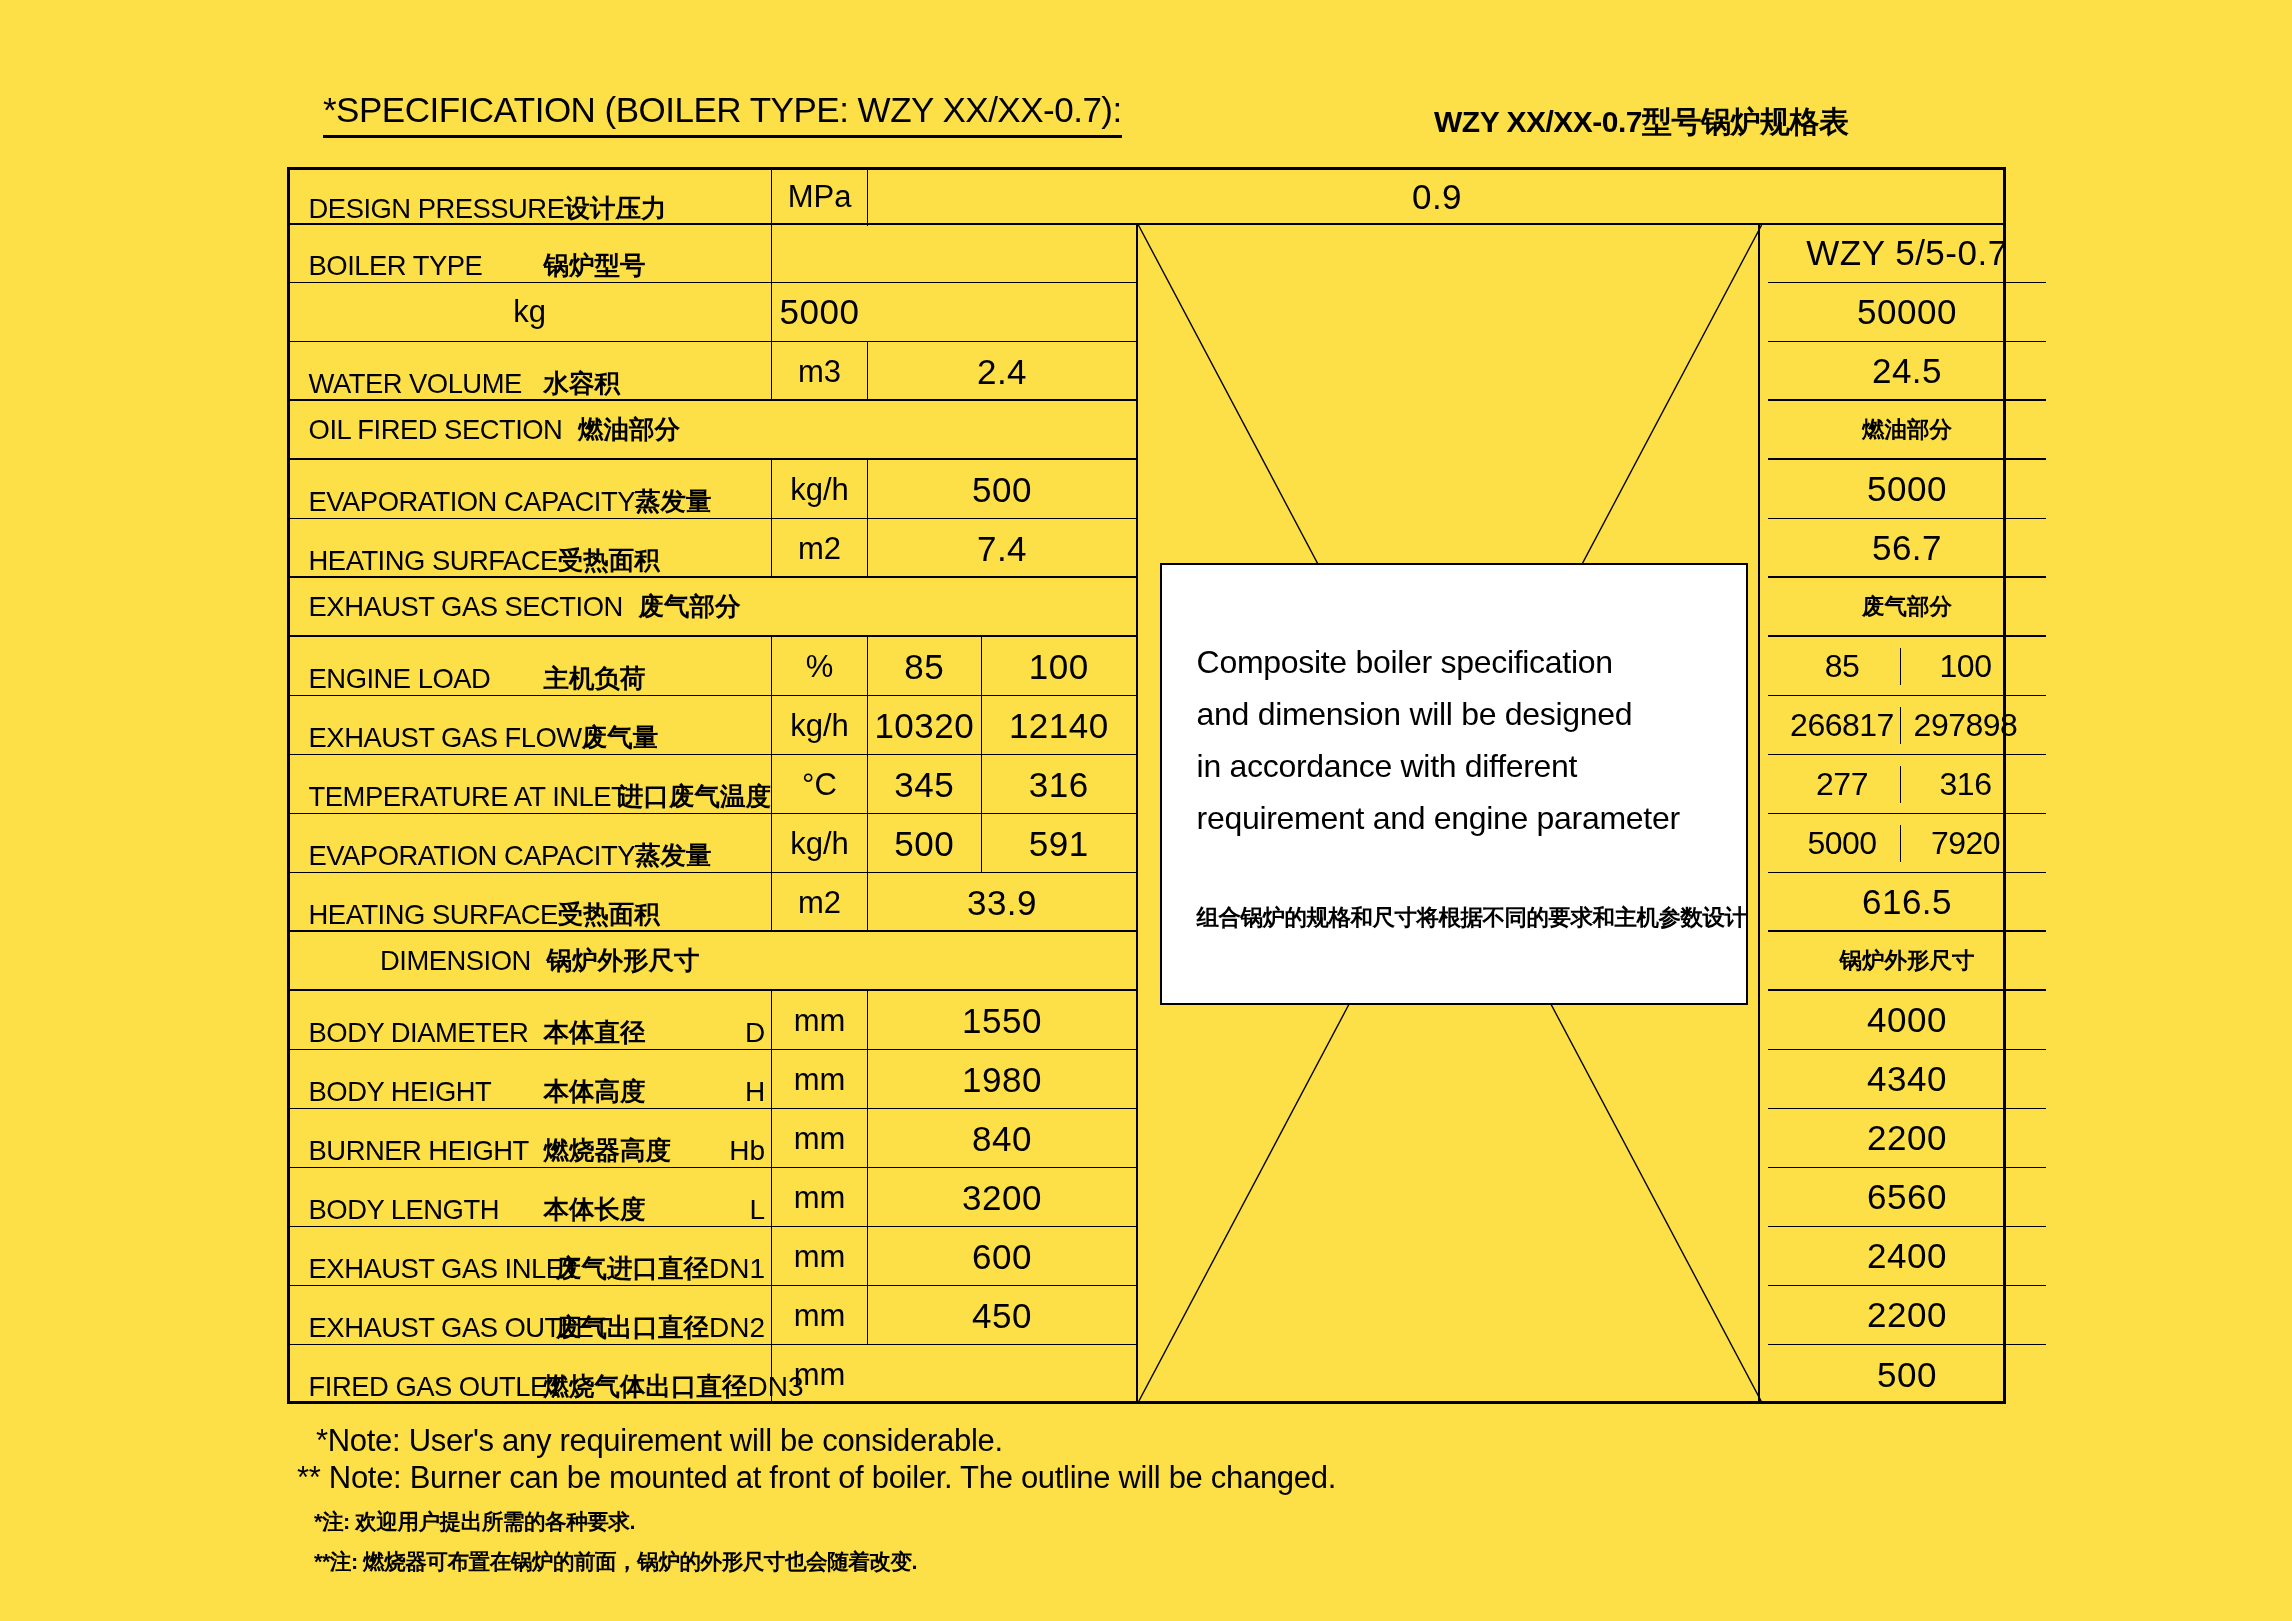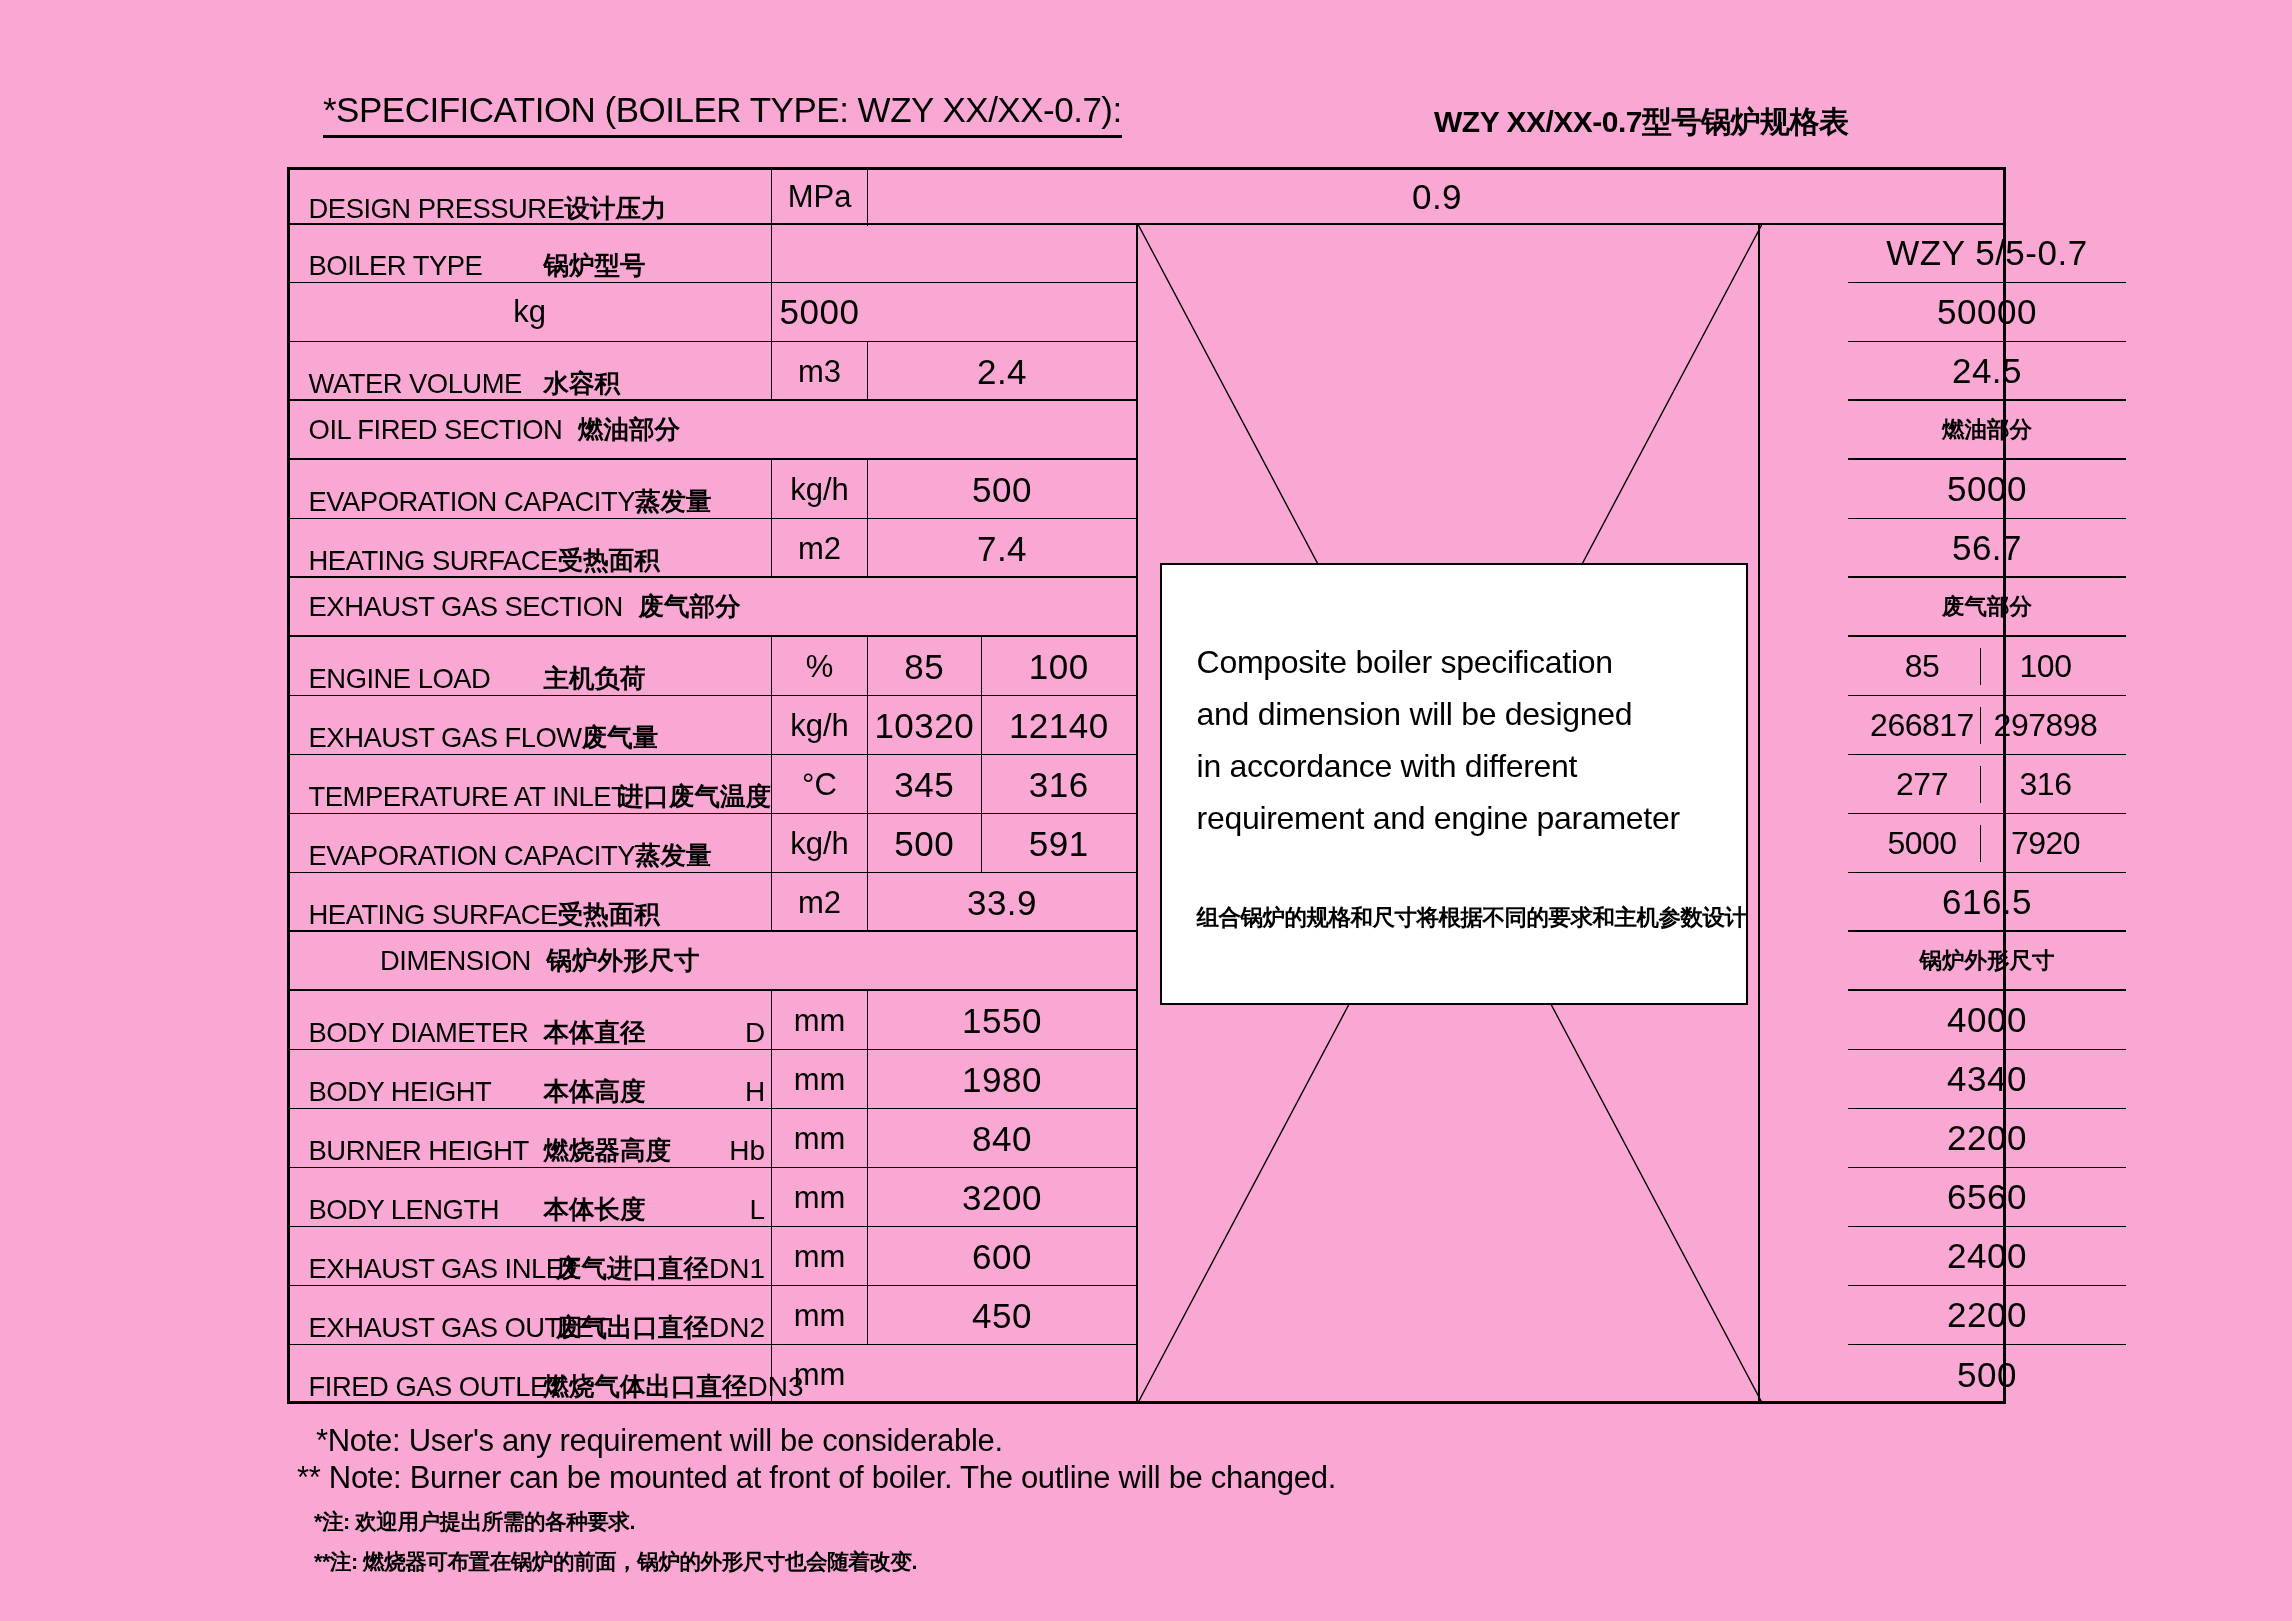--- a/index.html
+++ b/index.html
@@ -1,20 +1,20 @@
 <!DOCTYPE html>
 <html><head>
 <meta charset="utf-8">
 <style>
   * { box-sizing: border-box; margin: 0; padding: 0; }
   html,body { background:#ffffff; }
   #canvas {
     position: relative;
     width: 2293px; height: 1621px;
-    background: #f9a8d4;
+    background: #fde047;
     font-family: "Liberation Sans", sans-serif;
     color: #000;
     overflow: hidden;
   }
   
   #title-en {
     position: absolute; left: 323px; top: 90px;
     font-size: 35px; letter-spacing: -0.5px;
     padding-bottom: 4.9px; border-bottom: 3.4px solid #000;
     white-space: nowrap;
@@ -81,21 +81,21 @@
     position: absolute; left: 21.6px; top: 339px; width: 588px; height: 442px;
     background: #fff; border: 2.5px solid #000; z-index: 3;
     padding: 71px 0 0 35px;
   }
   #midbox .bl { font-size: 32px; letter-spacing: -0.3px; line-height: 1.63; white-space: nowrap; }
   #midbox .bcn {
     margin-top: 57px; font-size: 22.5px; font-weight: bold;
     letter-spacing: -0.5px; white-space: nowrap;
   }
   
-  #rightblock { position: absolute; left: 1848px; top: 224px; width: 278px; height: 1179px; }
+  #rightblock { position: absolute; left: 1768px; top: 224px; width: 278px; height: 1179px; }
   #rightblock .row { height: 59px; border-bottom: 1.6px solid #000; display: flex; }
   #rightblock .rval {
     flex: 1; display: flex; align-items: center; justify-content: center;
     font-size: 35px; letter-spacing: 0.5px; white-space: nowrap;
   }
   #rightblock .row.sec {
     justify-content: center; padding-left: 0;
     font-size: 22.5px; font-weight: bold;
   }
   #rightblock .dual { flex: 1; }

